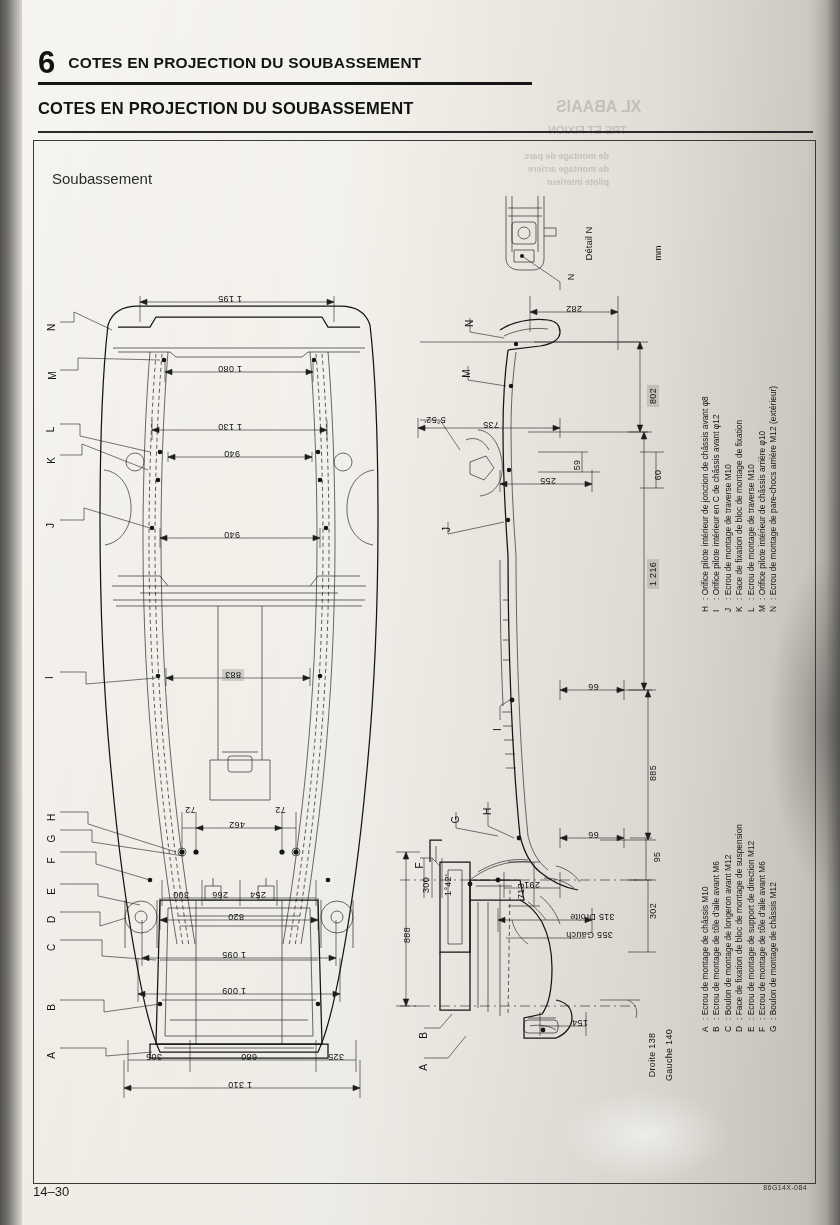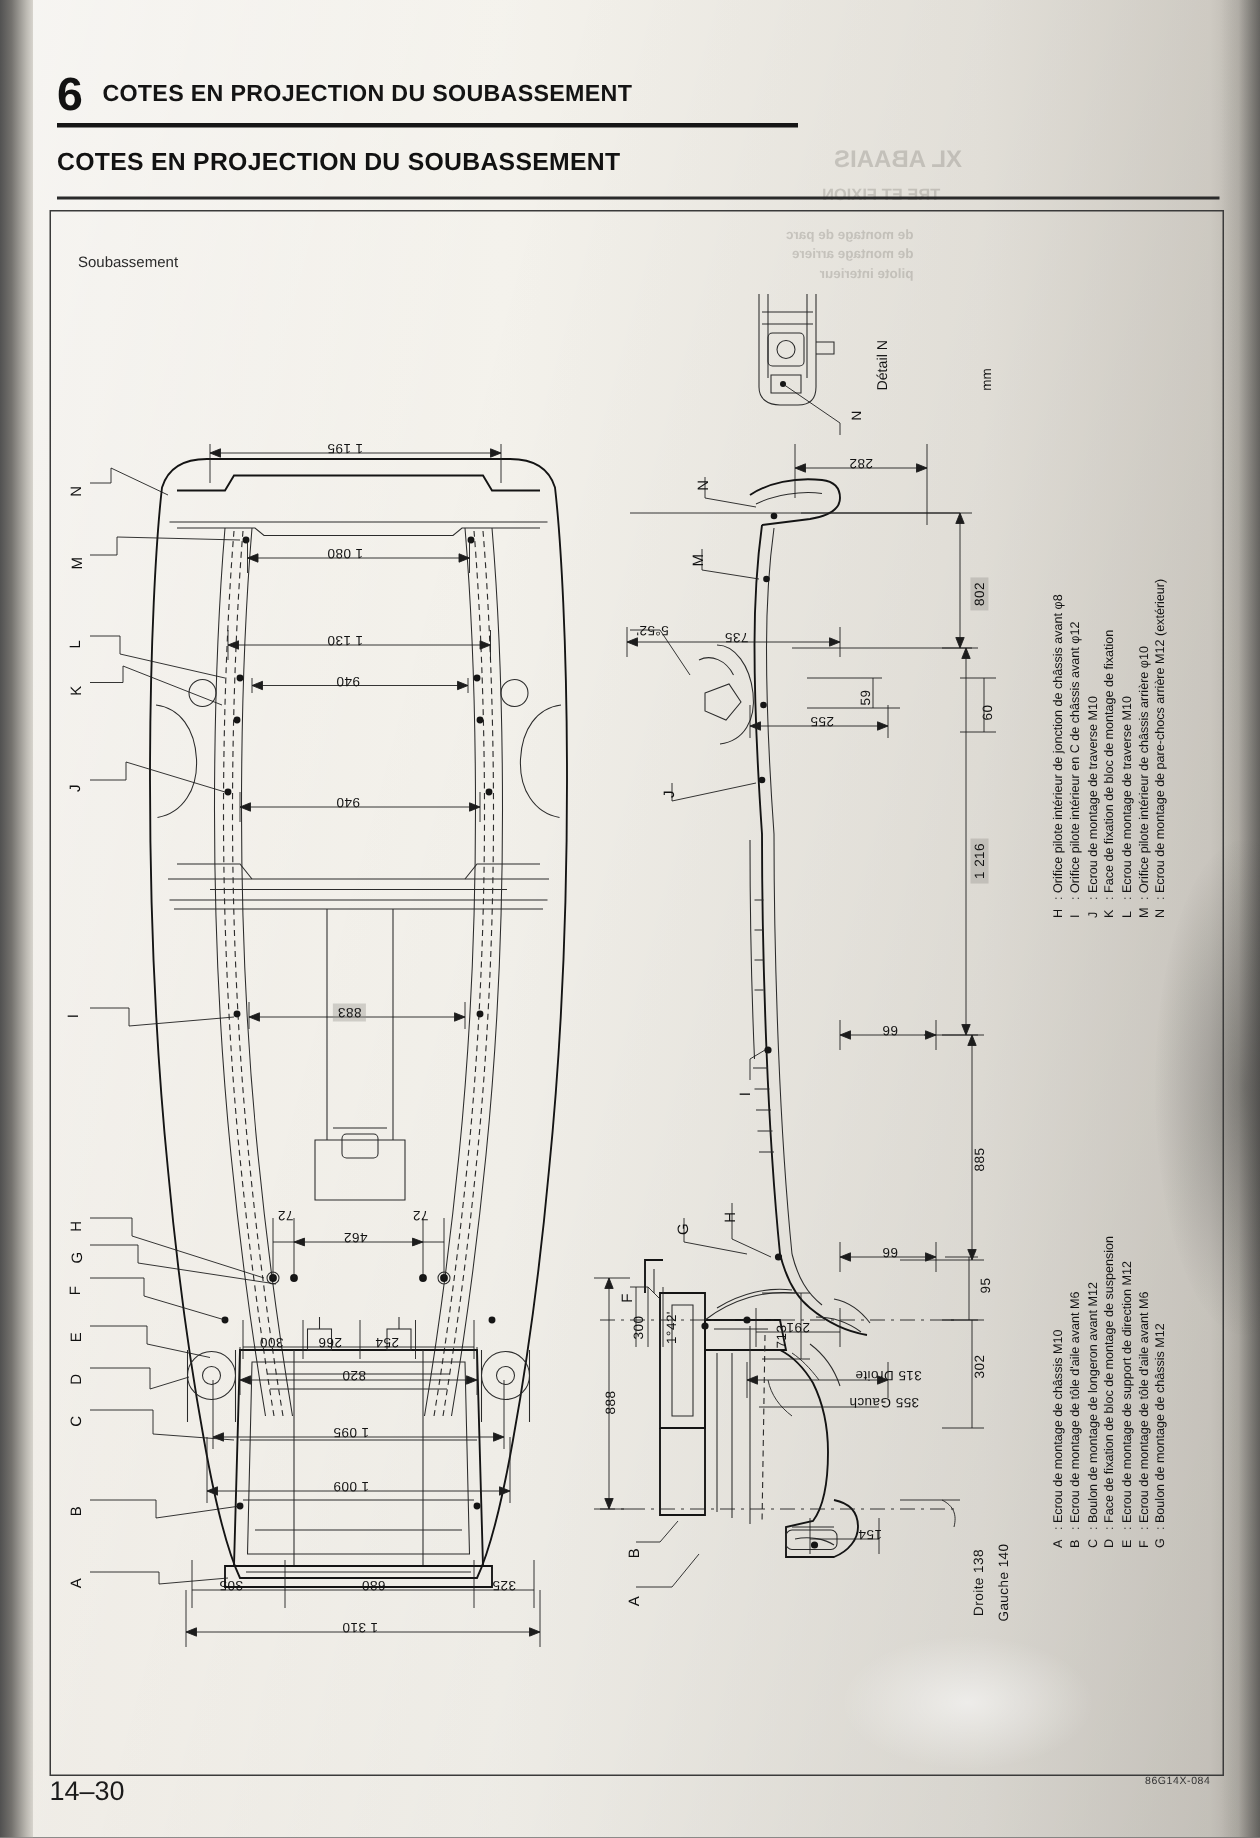--- a/index.html
+++ b/index.html
@@ -25,23 +25,23 @@
   .rule1{position:absolute;left:38px;top:82px;width:494px;height:3px;background:#161616;}
   .sub-title{position:absolute;left:38px;top:99px;font-size:16.5px;font-weight:bold;color:#121212;letter-spacing:.2px;}
   .rule2{position:absolute;left:38px;top:131px;width:775px;height:2px;background:#2a2a2a;}
 
   
   .ghost{position:absolute;color:rgba(120,116,110,.30);font-weight:bold;
          transform:scaleX(-1);pointer-events:none;user-select:none;}
 
   
   .frame{position:absolute;left:33px;top:140px;width:781px;height:1042px;border:1.6px solid #3a3a3a;}
-  .sheet-label{position:absolute;left:52px;top:170px;font-size:10px;color:#2b2b2b;}
-
-  .footer-pg{position:absolute;left:33px;top:1184px;font-size:18px;color:#1b1b1b;}
+  .sheet-label{position:absolute;left:52px;top:170px;font-size:15px;color:#2b2b2b;}
+
+  .footer-pg{position:absolute;left:33px;top:1184px;font-size:13px;color:#1b1b1b;}
   .footer-code{position:absolute;right:33px;top:1184px;font-size:7px;color:#333;letter-spacing:.4px;}
 
   
   .r180{transform:rotate(180deg);}
   .r90{transform:rotate(-90deg);}     
   .dim{position:absolute;font-size:9px;color:#121212;white-space:nowrap;letter-spacing:.3px;}
   .dim.box{background:rgba(150,148,142,.38);padding:1px 3px;}
   .lbl{position:absolute;font-size:8.5px;color:#131313;white-space:nowrap;}
   .cal{position:absolute;font-size:10px;font-weight:normal;color:#101010;}
 

